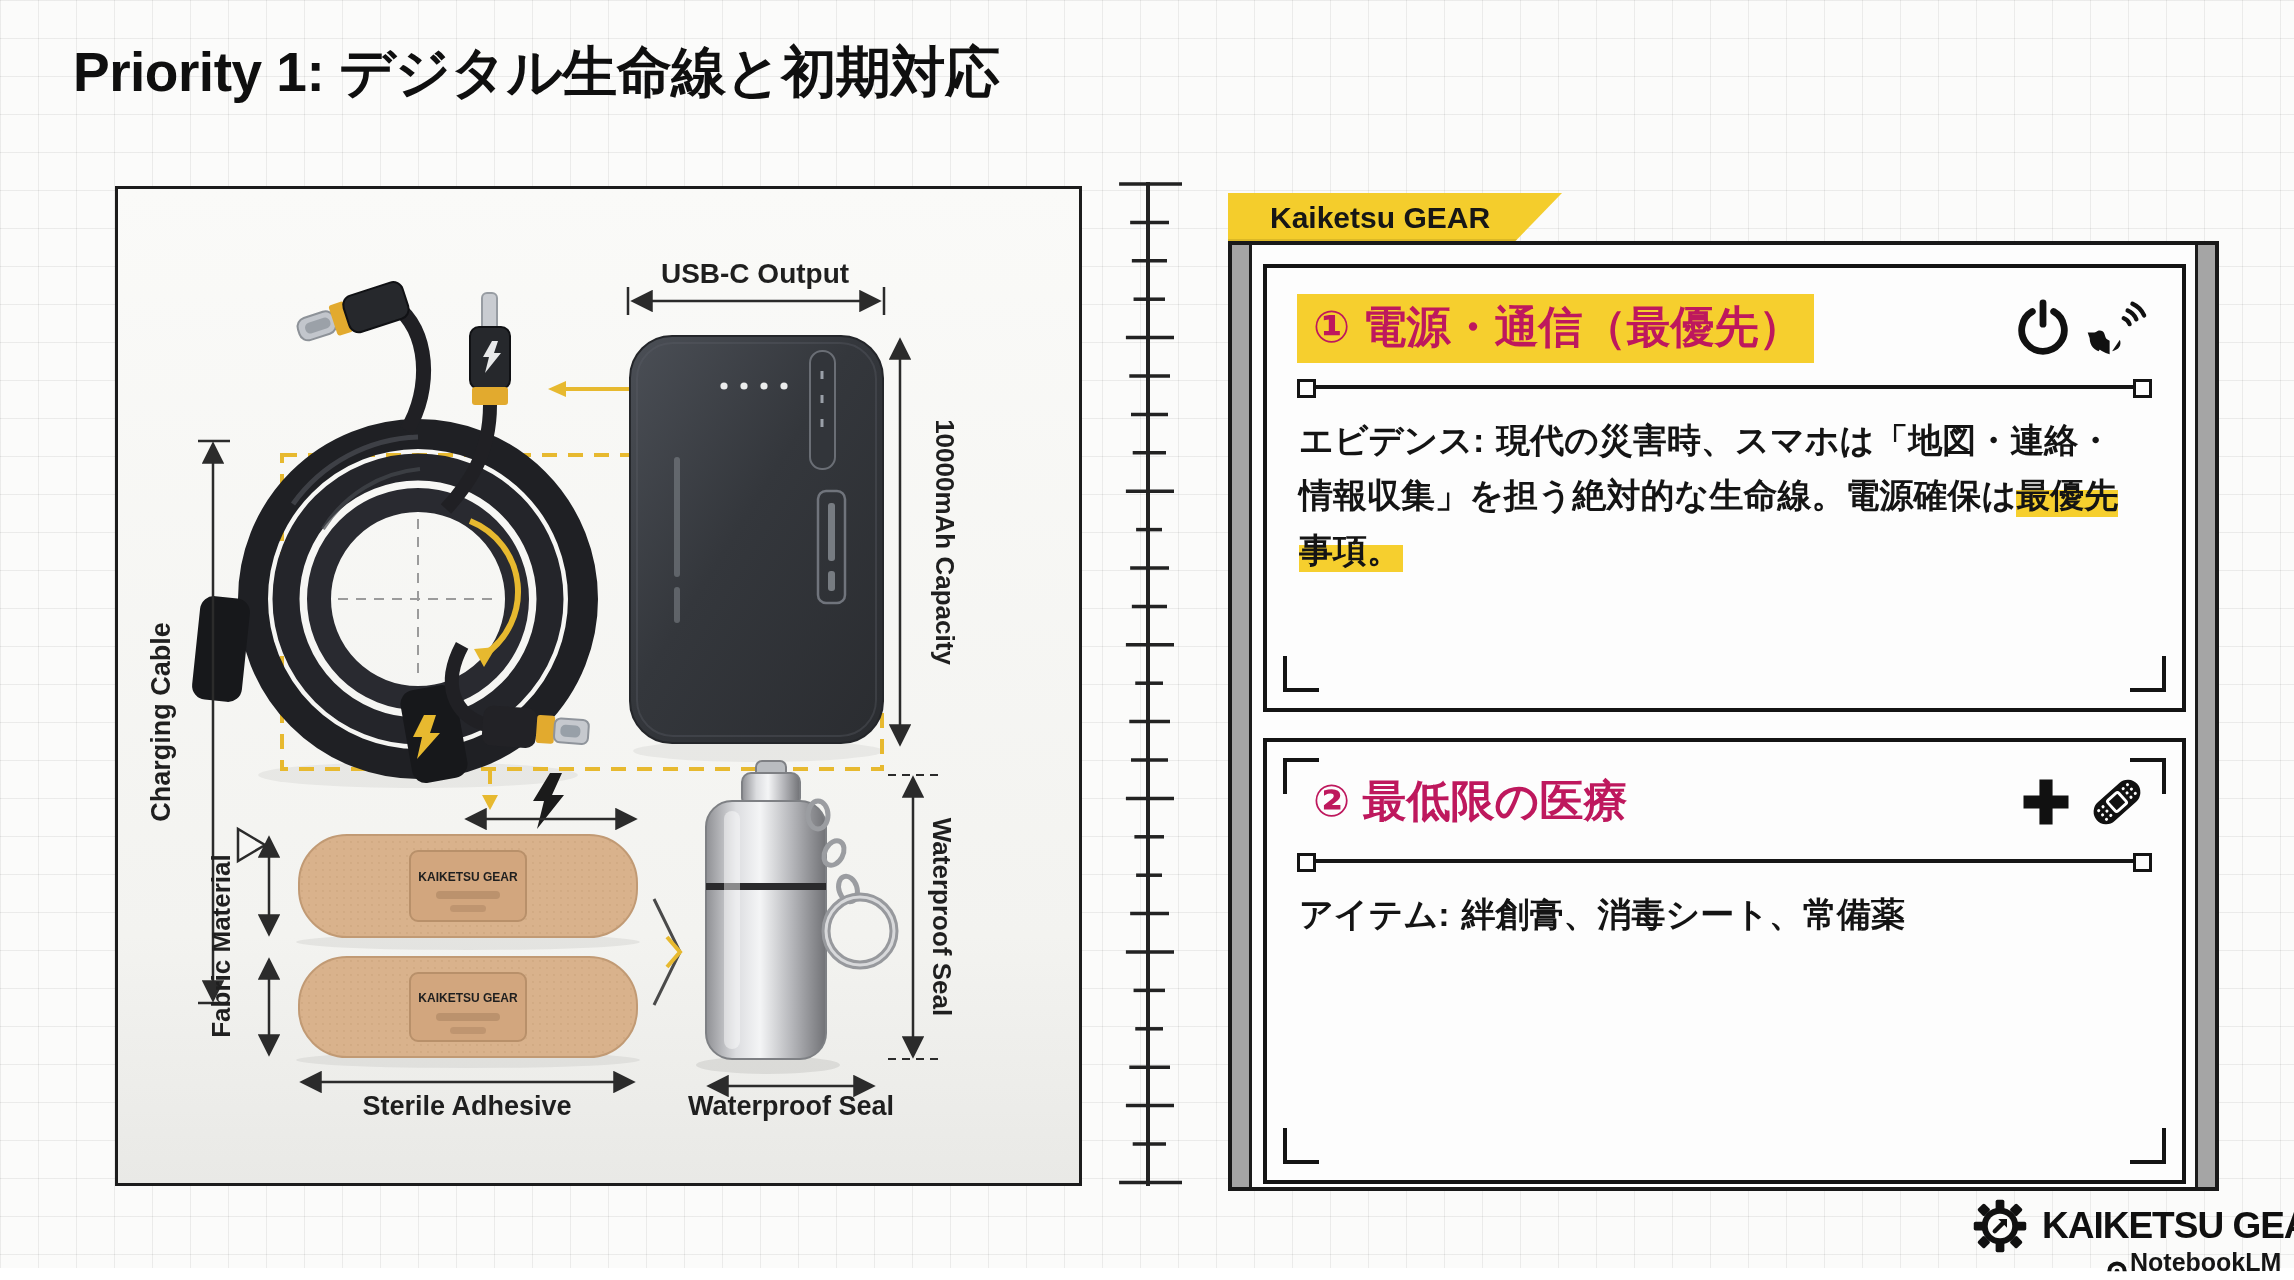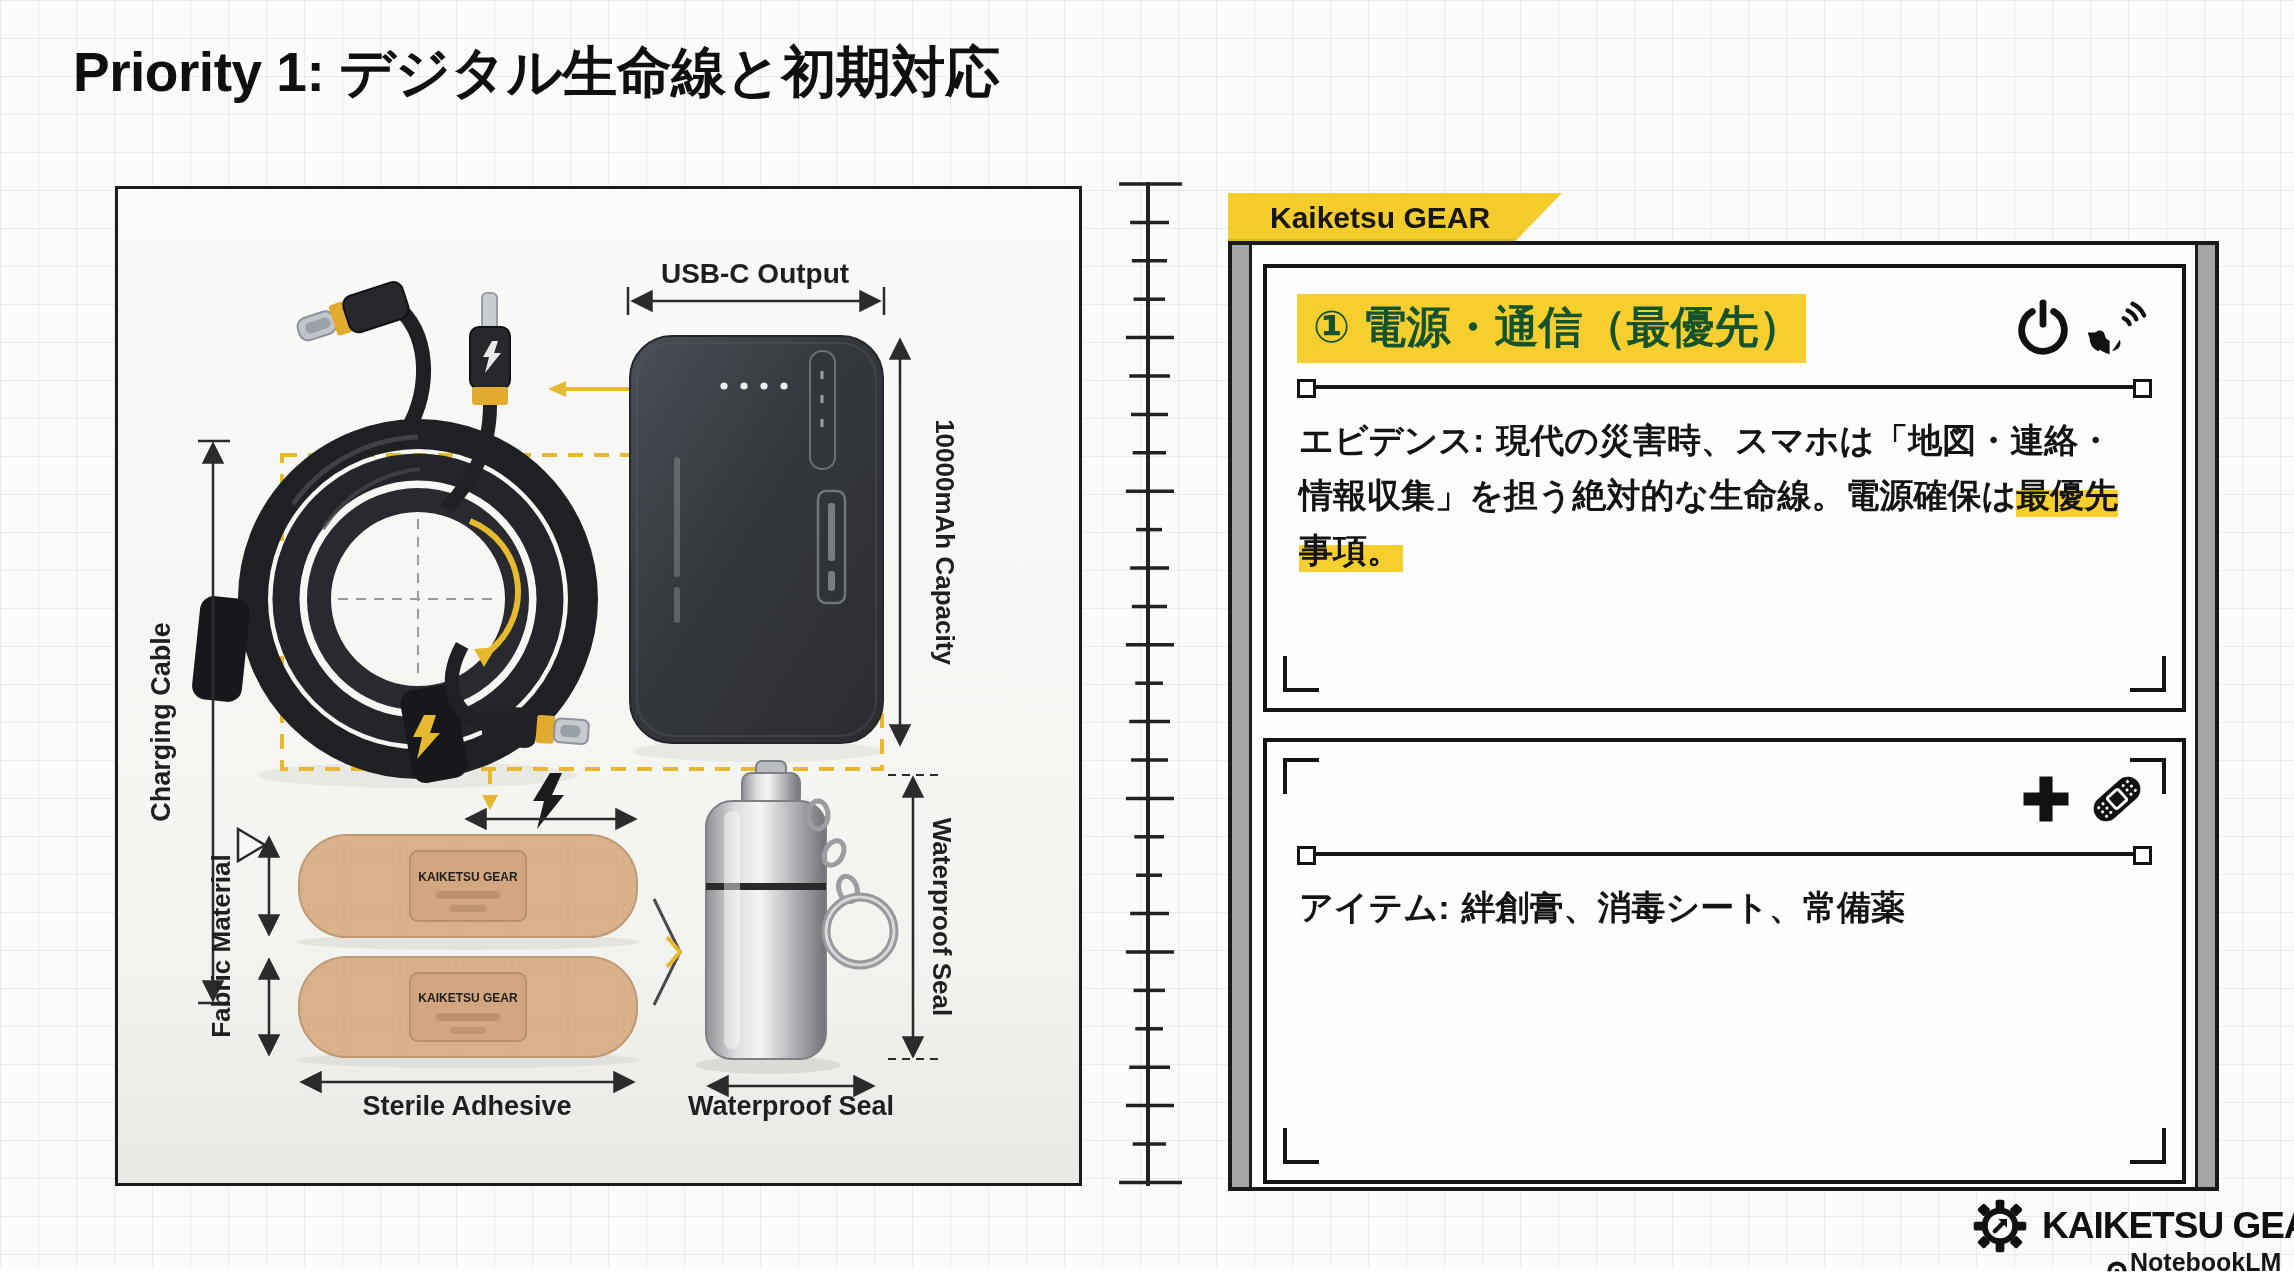--- a/index.html
+++ b/index.html
@@ -35,22 +35,22 @@
   .card{position:absolute;left:31px;right:29px;border:4px solid #141414;
     background:#fdfdfd;box-sizing:border-box;}
   .card1{top:19px;height:448px;}
   .card2{top:493px;height:446px;}
   .corner{position:absolute;width:32px;height:32px;}
   .corner.tl{left:16px;top:16px;border-left:4px solid #141414;border-top:4px solid #141414;}
   .corner.tr{right:16px;top:16px;border-right:4px solid #141414;border-top:4px solid #141414;}
   .corner.bl{left:16px;bottom:16px;border-left:4px solid #141414;border-bottom:4px solid #141414;}
   .corner.br{right:16px;bottom:16px;border-right:4px solid #141414;border-bottom:4px solid #141414;}
   .card-head{display:flex;align-items:center;margin:26px 34px 0 30px;}
-  .head-text{font-size:44px;font-weight:800;color:#14532d;line-height:1.15;
-    padding:8px 4px 10px 16px;white-space:nowrap;}
+  .head-text{font-size:44px;font-weight:800;color:#be185d;line-height:1.15;
+    padding:8px 12px 10px 16px;white-space:nowrap;}
   .head-text.hl{background:#f6cf2e;}
   .head-icons{margin-left:auto;display:flex;align-items:center;gap:10px;}
   .head-icons svg{display:block;}
   .divider{position:relative;height:4px;background:#161616;margin:22px 40px 0 40px;}
   .sq{position:absolute;top:-6px;width:13px;height:13px;background:#fdfdfd;
       border:3px solid #141414;}
   .sq.l{left:-10px;} .sq.r{right:-10px;}
   .card-body{padding:24px 42px 0 32px;font-size:34px;font-weight:700;
     color:#141414;line-height:1.62;}
   .card-body p{margin:0 0 18px 0;}
@@ -306,20 +306,21 @@
         <p><span class="inline-label">エビデンス:</span><span>現代の災害時、スマホは「地図・連絡・情報収集」を担う絶対的な生命線。電源確保は</span><span class="mark-hl">最優先事項。</span></p>
       </div>
     </div>
 
     <div class="card card2">
       <span class="corner tl"></span>
       <span class="corner tr"></span>
       <span class="corner bl"></span>
       <span class="corner br"></span>
       <div class="card-head">
+        <div class="head-text">② 最低限の医療</div>
         <div class="head-icons">
           <svg width="60" height="60" viewBox="0 0 64 64">
             <path d="M25 8 h14 v17 h17 v14 h-17 v17 h-14 v-17 h-17 v-14 h17 z" fill="#111"></path>
           </svg>
           <svg width="62" height="62" viewBox="0 0 64 64">
             <g transform="rotate(-42 32 32)">
               <rect x="4" y="19" width="56" height="26" rx="13" fill="#111"></rect>
               <rect x="24.5" y="24.5" width="15" height="15" rx="2" fill="#111" stroke="#fff" stroke-width="3"></rect>
               <circle cx="12" cy="26" r="1.6" fill="#fff"></circle>
                 <circle cx="18" cy="26" r="1.6" fill="#fff"></circle>

